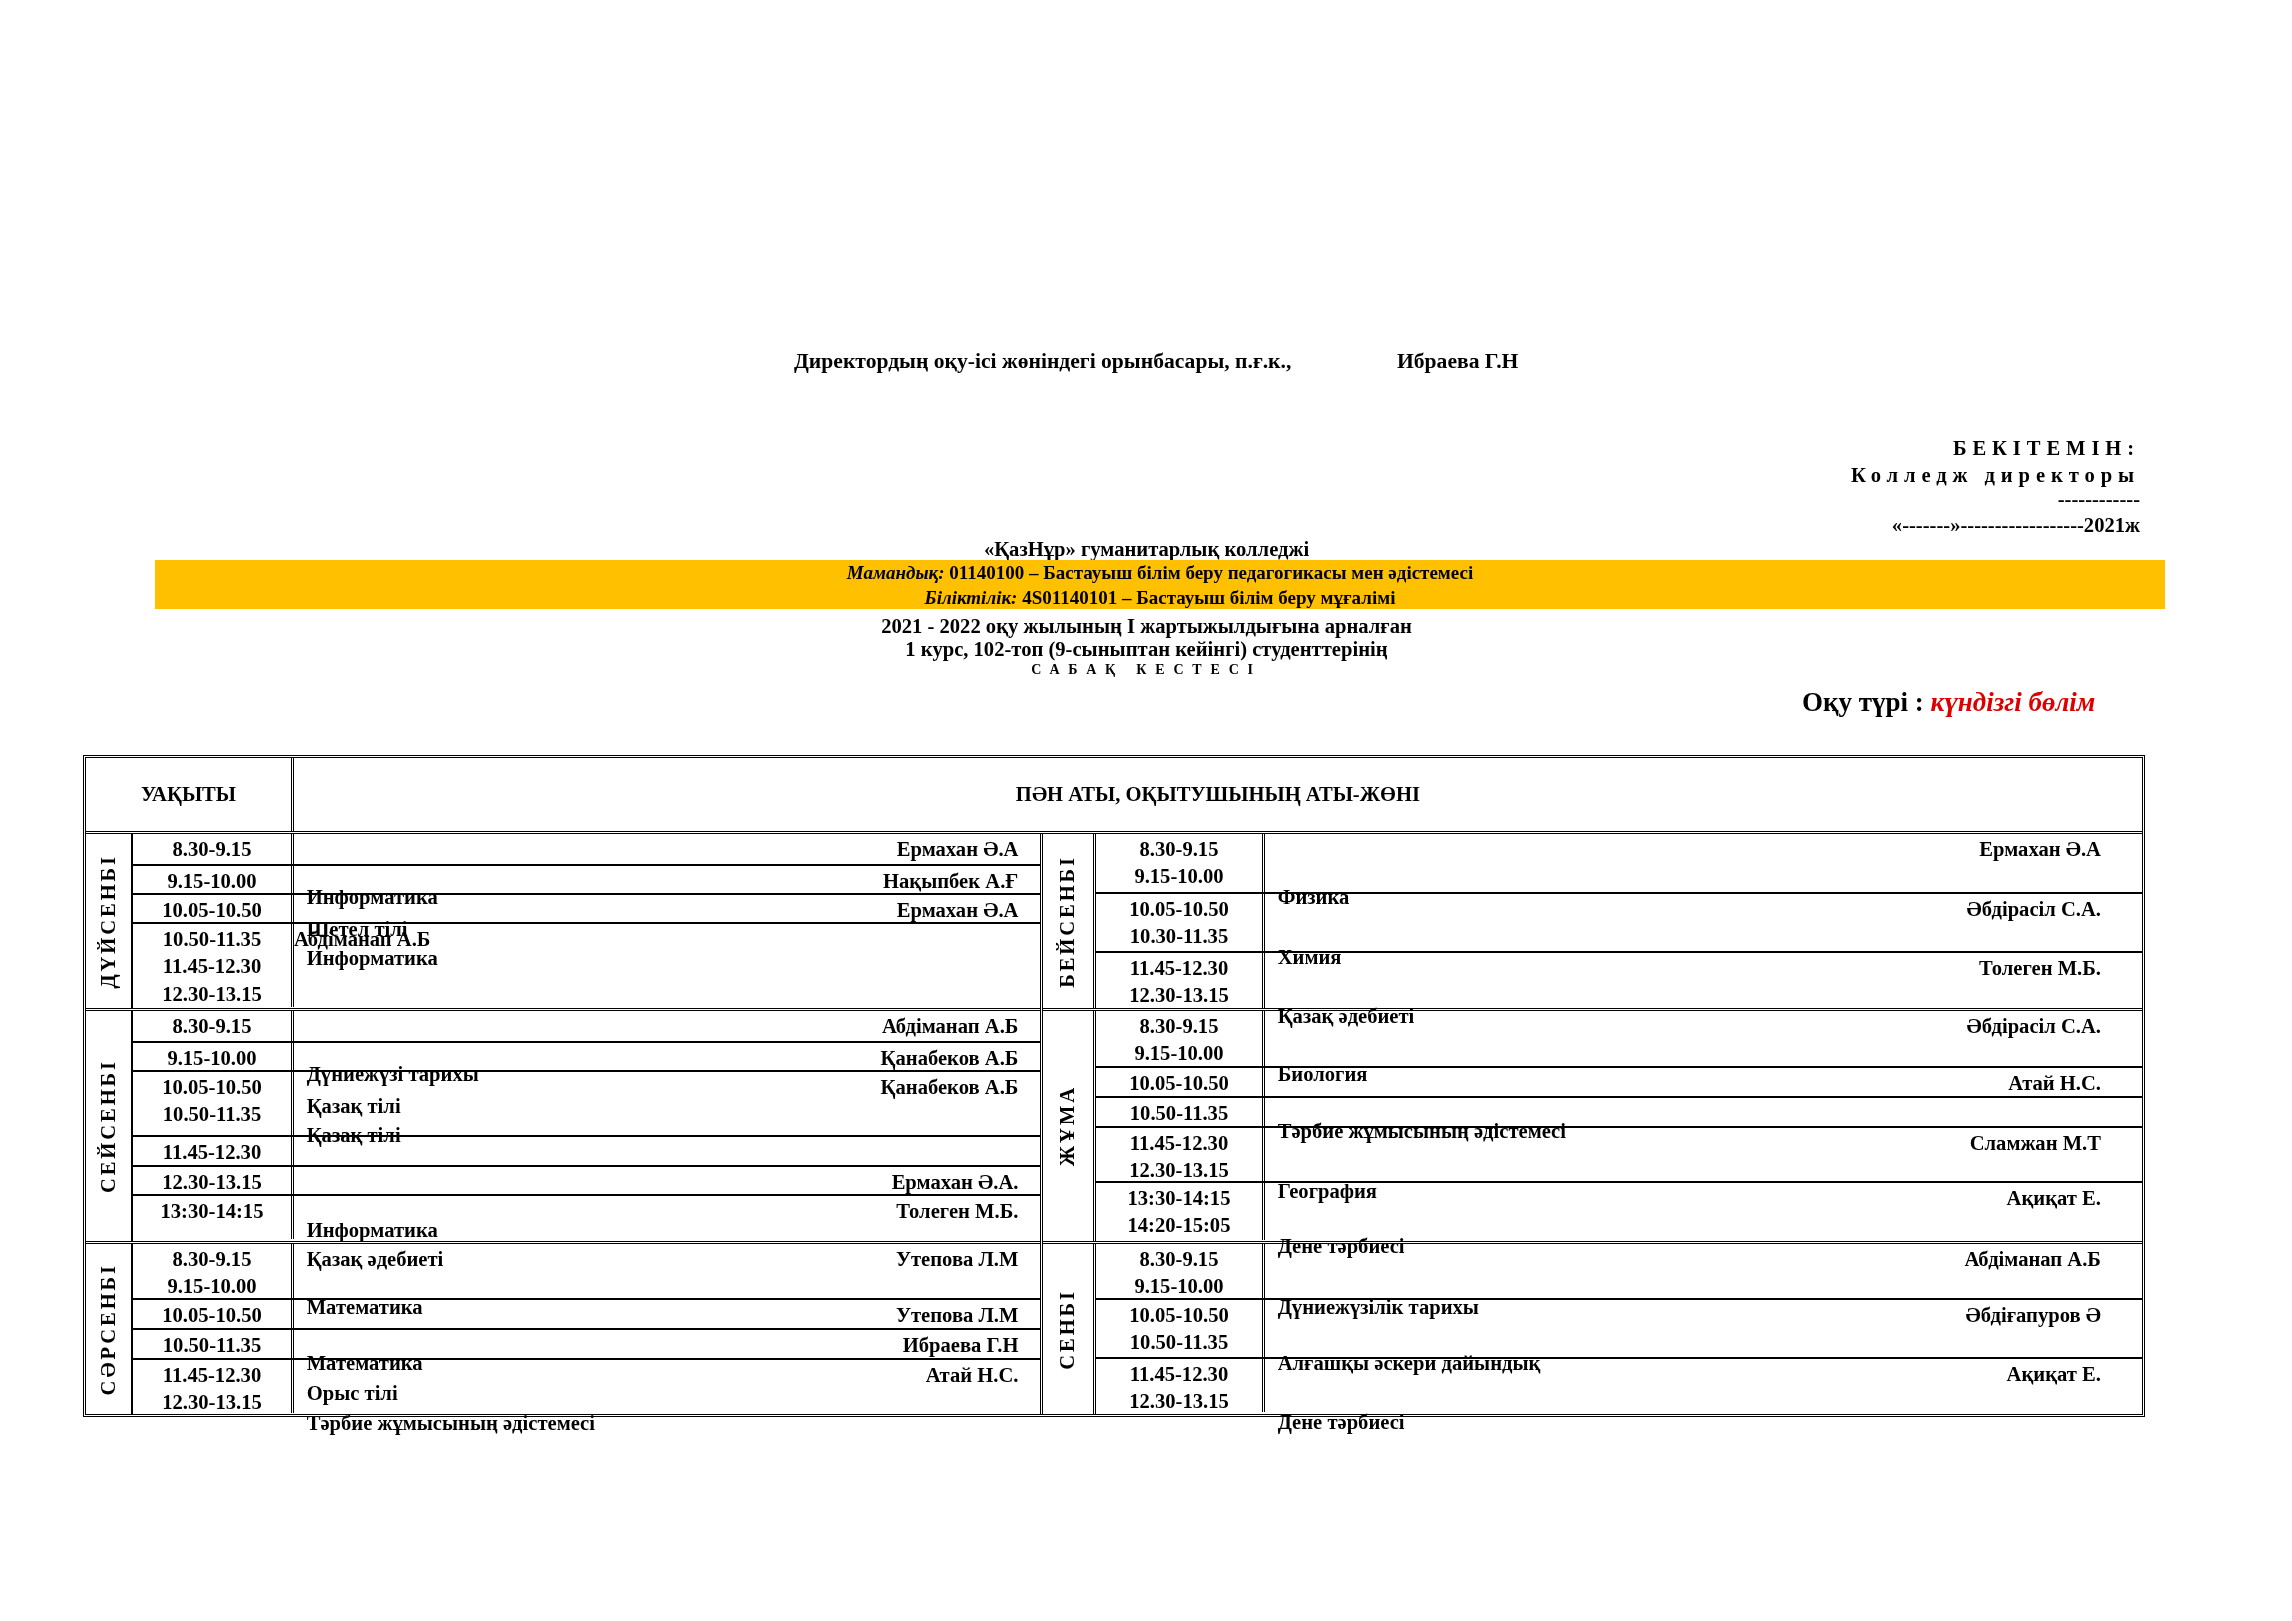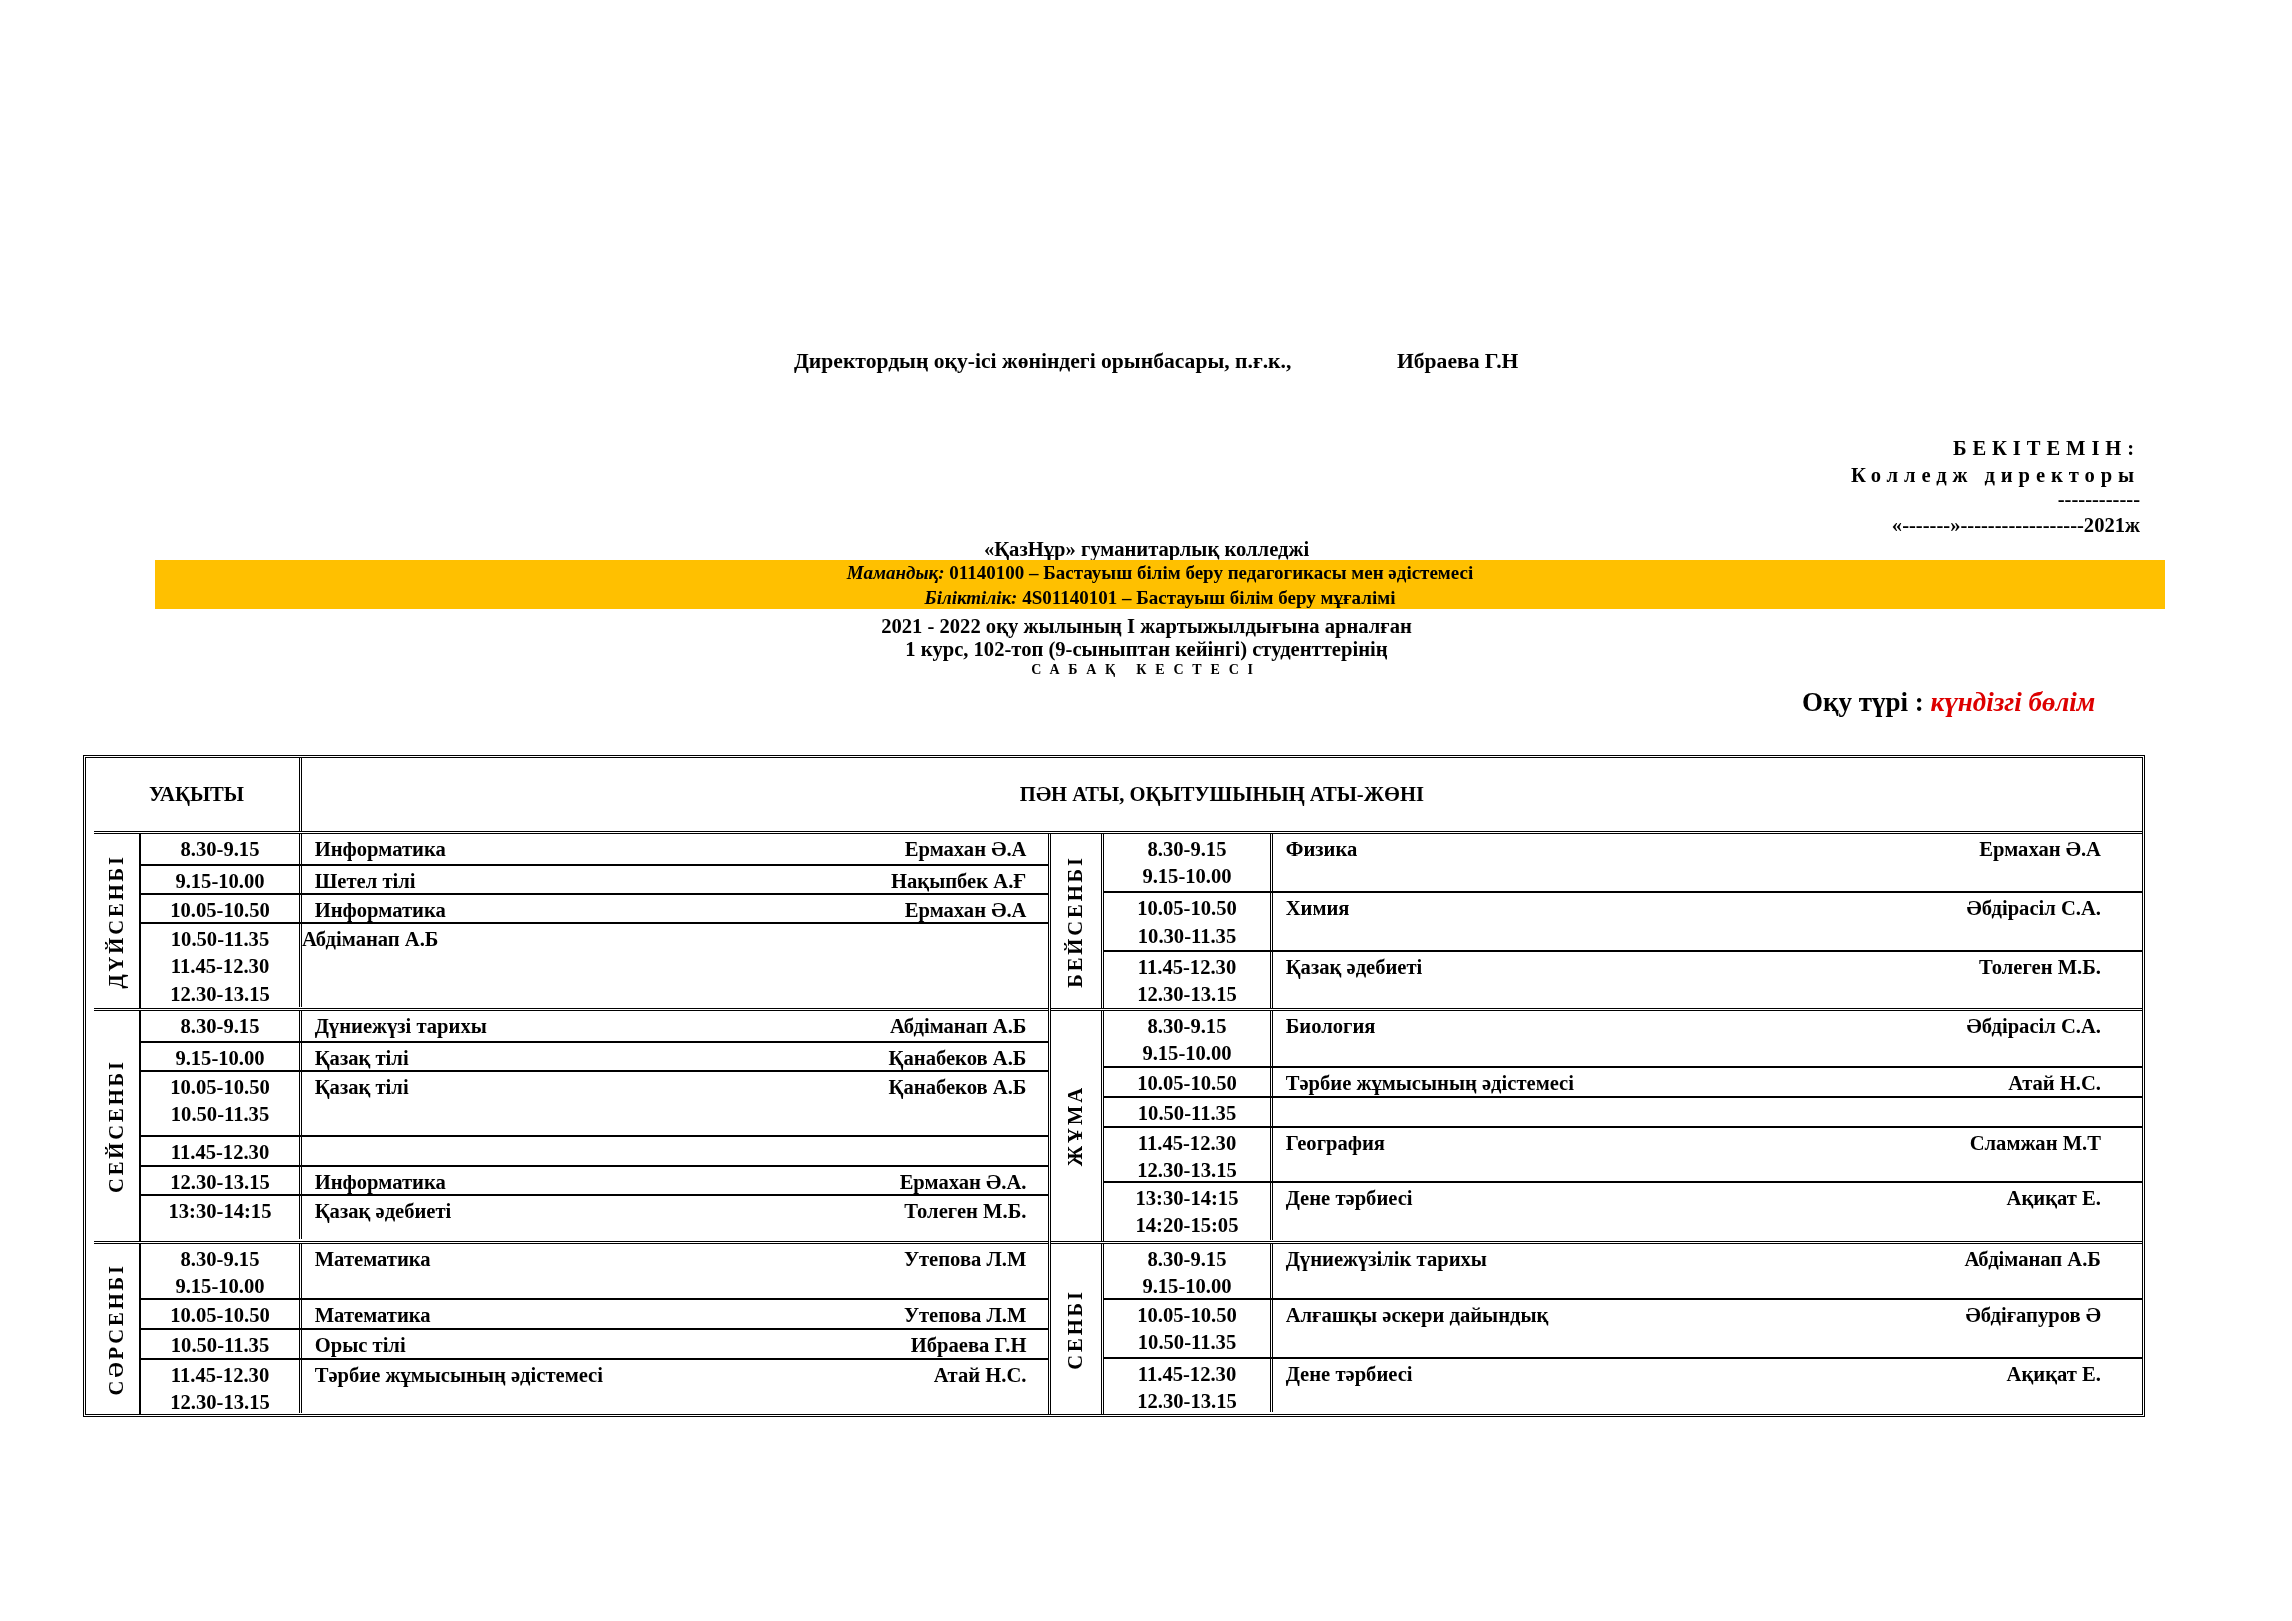--- a/index.html
+++ b/index.html
@@ -27,21 +27,21 @@
   .band .lbl{font-style:italic;}
   .yearline{top:615px;}
   .groupline{top:638px;}
   .sched-title{top:662px;font-size:14px;letter-spacing:8.8px;}
   .study-type{position:absolute;top:687px;left:1802px;font-size:27px;white-space:nowrap;}
   .study-type .val{font-style:italic;}
 
   
   .schedule{
     position:absolute;left:83px;top:755px;width:2062px;
-    border:3.9px double #000;font-size:20.6px;line-height:25.5px;padding-left:8px;
+    border:3.9px double #000;font-size:20.6px;line-height:25.5px;
   }
   .thead{display:flex;height:76px;border-bottom:3.9px double #000;}
   .th-time{width:208px;border-right:3.9px double #000;display:flex;align-items:center;justify-content:center;}
   .th-subject{flex:1;display:flex;align-items:center;justify-content:center;}
 
   .tbody{display:flex;align-items:stretch;}
   .half{display:flex;flex-direction:column;}
   .half.left{width:957px;border-right:3.9px double #000;}
   .half.right{flex:1;}
 
@@ -56,21 +56,21 @@
   }
   .rows{flex:1;display:flex;flex-direction:column;}
   .row{display:flex;align-items:stretch;}
   .rows .row + .row{border-top:2px solid #000;}
   .time{
     white-space:pre-line;text-align:center;padding-top:2px;line-height:27.4px;
   }
   .left .time{width:161px;border-right:3.9px double #000;}
   .right .time{width:169px;border-right:3.9px double #000;}
   .subjwrap{flex:1;display:flex;align-items:flex-start;padding-top:2.9px;}
-  .subj{flex:1;padding-left:12.7px;}
+  .subj{flex:1;padding-left:12.7px;margin-top:48px;}
   .left .teacher{padding-right:21.6px;white-space:nowrap;}
   .right .teacher{padding-right:41px;white-space:nowrap;}
 </style>
 </head>
 <body>
 
 <div class="deputy-line">Директордың оқу-ісі жөніндегі орынбасары, п.ғ.к.,</div>
 <div class="deputy-name">Ибраева Г.Н</div>
 
 <div class="approval">

